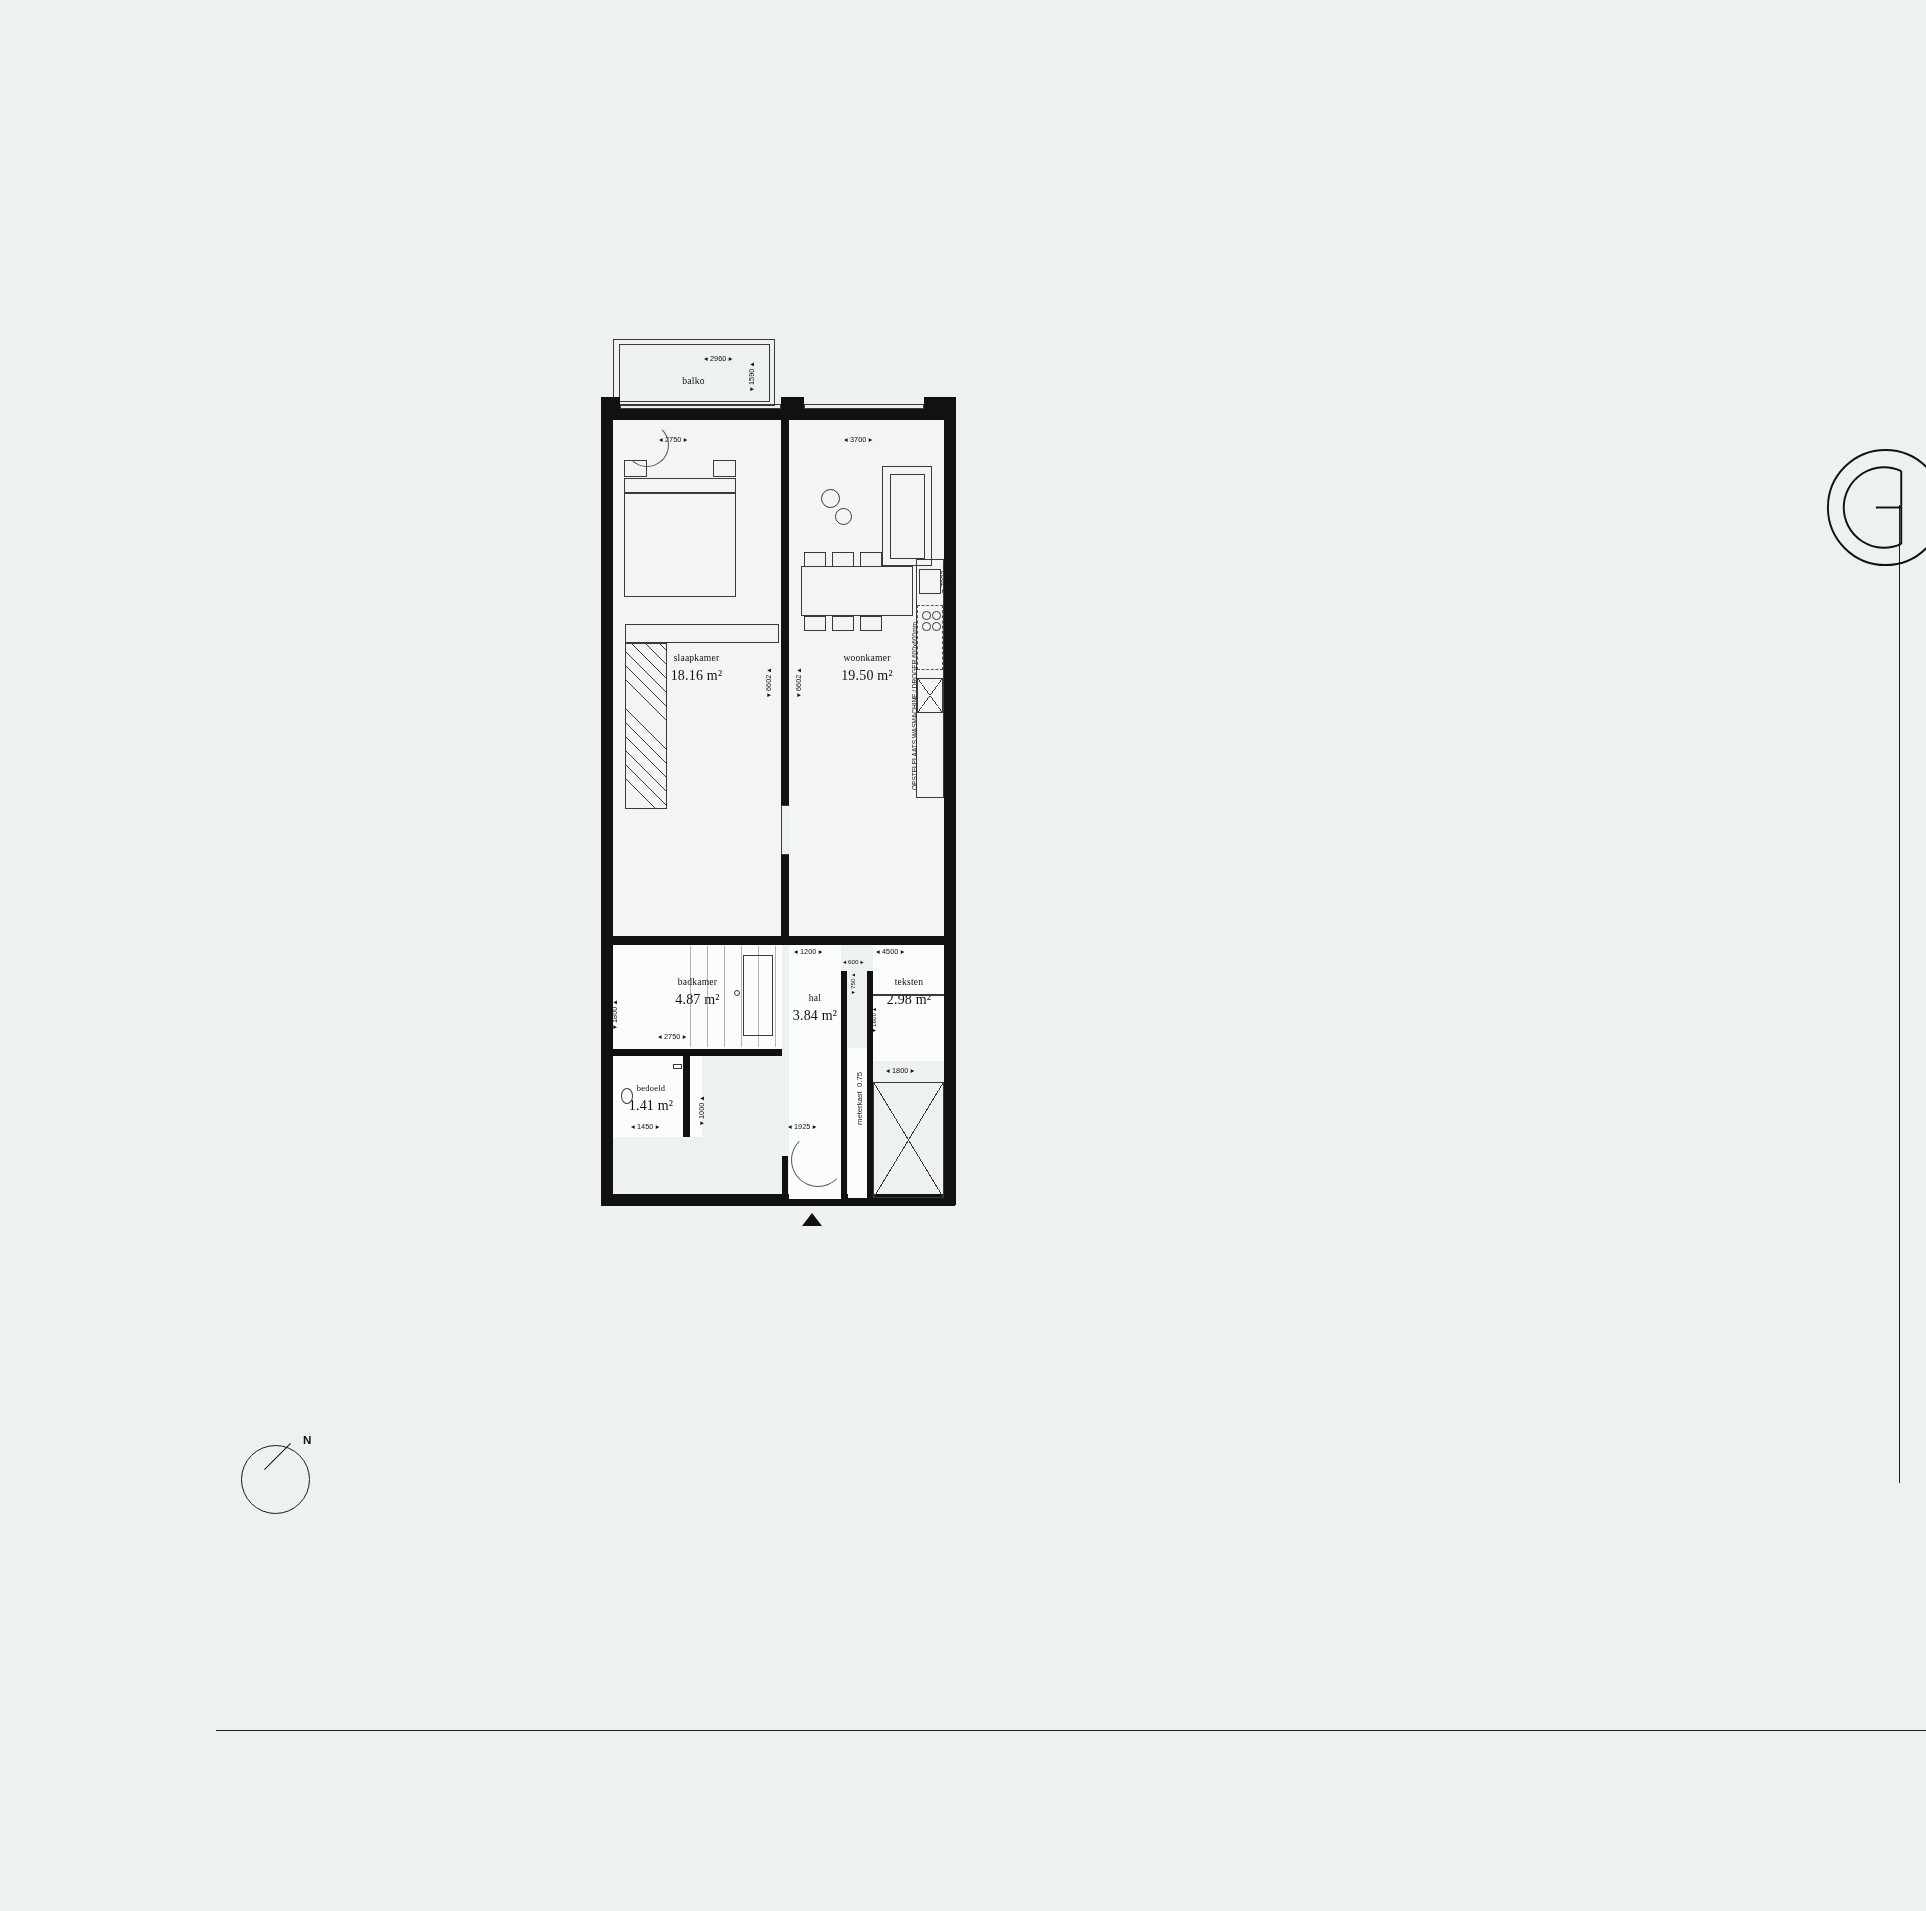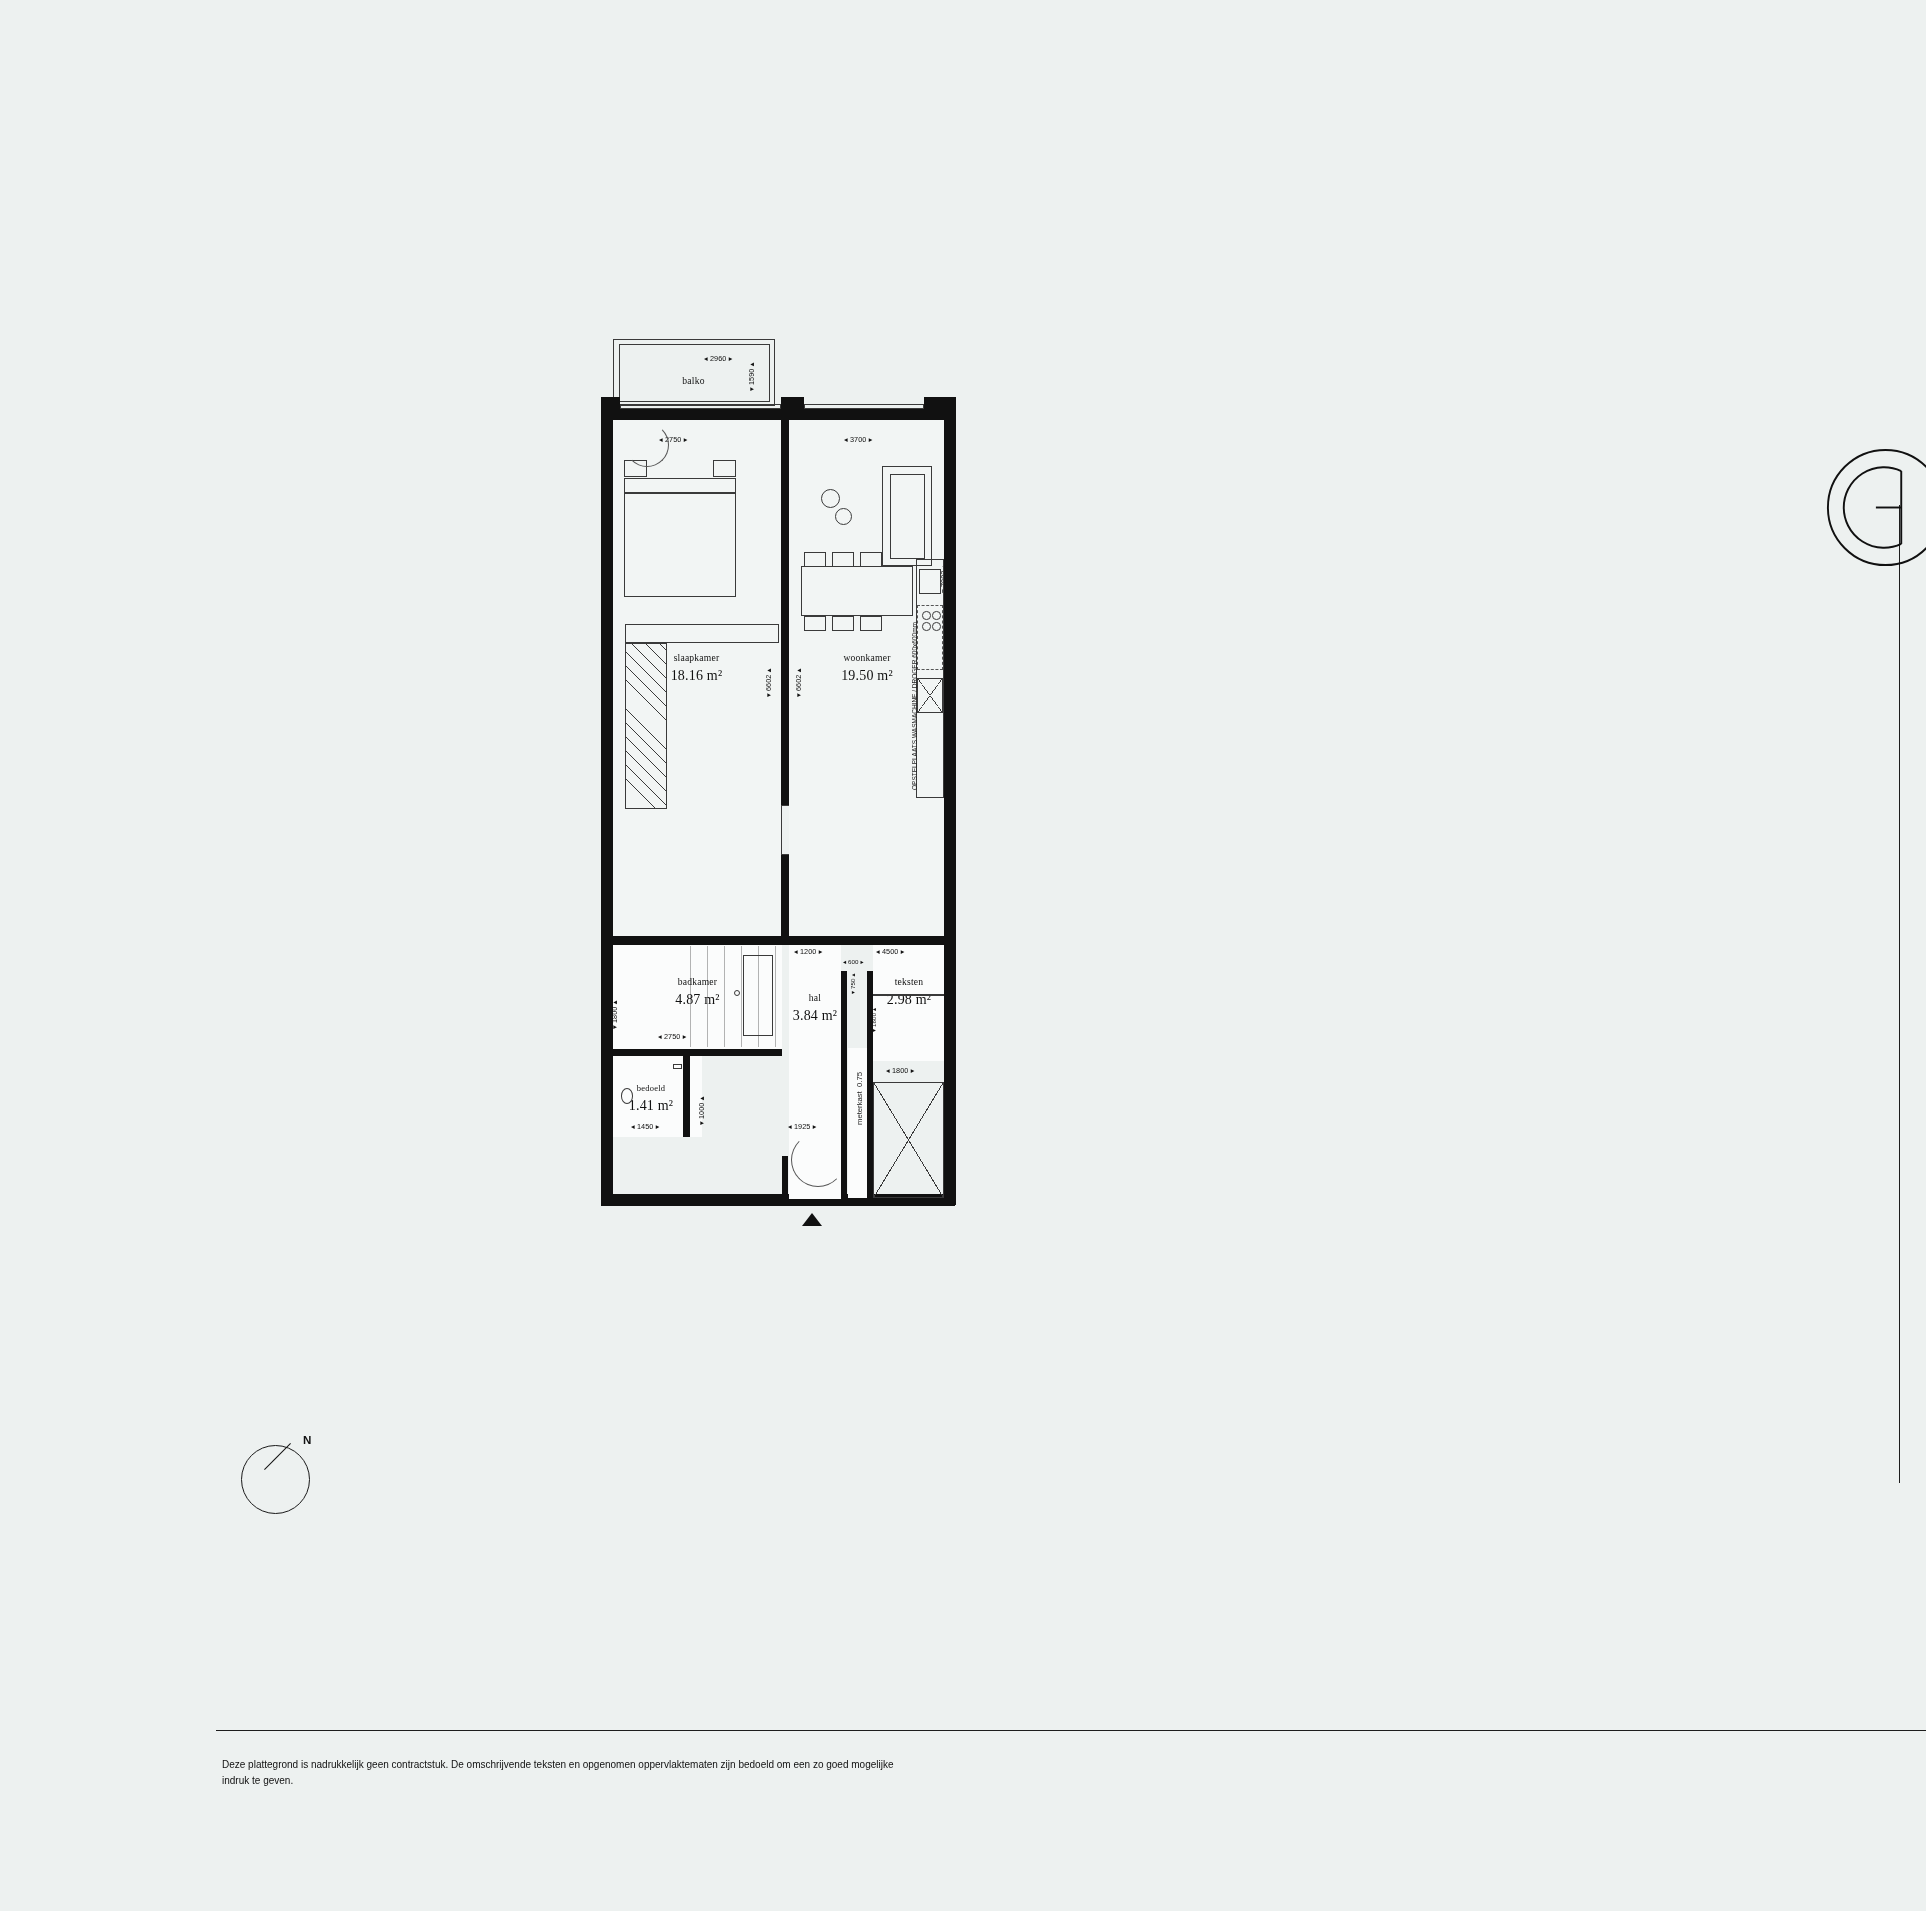--- a/index.html
+++ b/index.html
@@ -345,16 +345,15 @@
         <circle cx="155" cy="155" r="150" fill="none" stroke="#111" stroke-width="5"></circle>
         <path d="M196 60 A105 105 0 1 0 196 250" fill="none" stroke="#111" stroke-width="5"></path>
         <line x1="196" y1="60" x2="196" y2="250" stroke="#111" stroke-width="5"></line>
         <line x1="130" y1="155" x2="196" y2="155" stroke="#111" stroke-width="5"></line>
       </svg>
     </div>
 
   </div>
 
   <div id="footrule"></div>
-  <div id="disclaimer">Deze plattegrond is nadrukkelijk geen contractstuk. De omschrijvende teksten en opgenomen oppervlaktematen zijn bedoeld om een zo goed mogelijke indruk te geven.</div>
 
 </div>
 
 
 </body></html>

